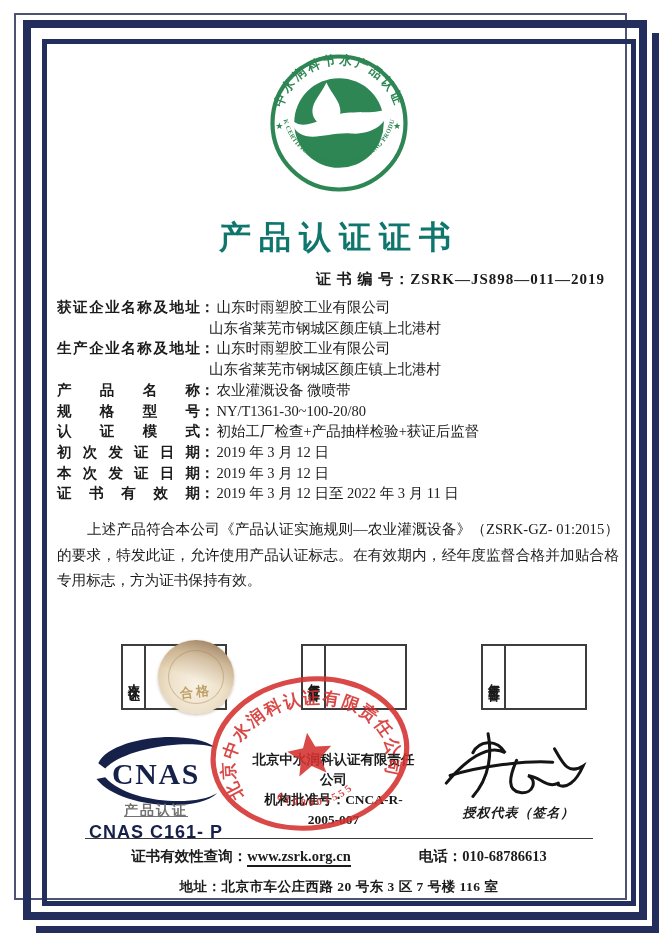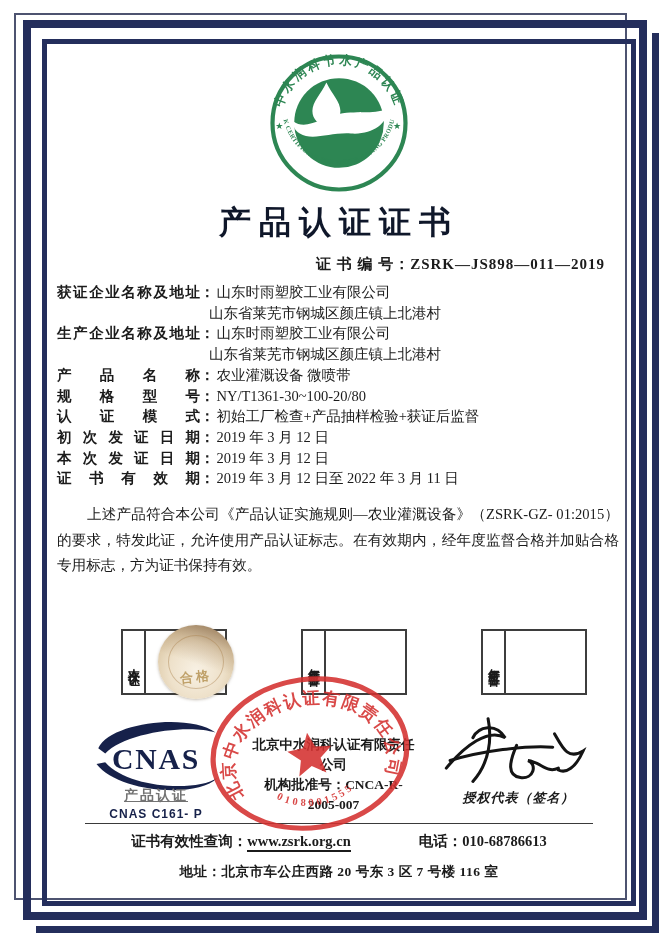--- a/index.html
+++ b/index.html
@@ -14,22 +14,22 @@
   .frame-thick{top:20px;left:23px;right:13px;bottom:15px;border:8px solid #242e5c;}
   .frame-inner{top:39px;left:42px;right:24px;bottom:29px;border:5px solid #242e5c;}
   .frame-offset{top:33px;left:36px;right:1px;bottom:2px;border:0;
     border-right:7px solid #242e5c;border-bottom:7px solid #242e5c;}
 
   .content{position:absolute;left:49px;top:45px;right:31px;bottom:36px;padding:0 8px;}
 
   .seal-wrap{text-align:center;margin-top:8px;}
   .seal-wrap svg{width:140px;height:140px;}
 
-  .title{margin-top:4px;text-align:center;font-family:"Liberation Sans","DejaVu Sans",sans-serif;
-    font-weight:700;font-size:32px;letter-spacing:8px;color:#0f172a;}
+  .title{margin-top:19px;text-align:center;font-family:"Liberation Sans","DejaVu Sans",sans-serif;
+    font-weight:700;font-size:32px;letter-spacing:8px;color:#0f766e;}
 
   .certno{margin-top:10px;text-align:right;padding-right:16px;
     font-size:15px;font-weight:700;letter-spacing:1px;}
 
   .fields{margin-top:8px;font-size:14.5px;line-height:20.7px;}
   .frow{white-space:nowrap;}
   .flabel{display:inline-block;width:143px;text-align:justify;text-align-last:justify;
     font-weight:700;}
   .fcolon{font-weight:700;margin-right:2px;}
   .fvalue{font-weight:500;font-family:Liberation Serif, serif;}
@@ -50,21 +50,21 @@
     box-shadow:0 1px 3px rgba(90,70,40,.35);}
   .sticker::after{content:"";position:absolute;inset:10px;border-radius:50%;
     border:1.5px solid rgba(170,130,80,.45);}
   .sticker-text{position:absolute;bottom:13px;width:100%;text-align:center;color:#bfa068;
     font-weight:700;font-size:13px;letter-spacing:3px;transform:rotate(-6deg);}
 
   .bottom{display:flex;margin-top:18px;height:104px;position:relative;}
   .cnas-block{width:190px;text-align:center;padding-left:4px;}
   .cnas-block svg{width:140px;height:88px;display:block;margin:0 auto;}
   .cnas-line1{font-size:14px;font-weight:700;margin-top:-14px;letter-spacing:2px;color:#737373;text-decoration:underline;}
-  .cnas-line2{font-family:"Liberation Sans","DejaVu Sans",sans-serif;font-size:12px;font-weight:700;
+  .cnas-line2{font-family:"Liberation Sans","DejaVu Sans",sans-serif;font-size:18px;font-weight:700;
     margin-top:2px;color:#16214a;letter-spacing:1px;}
   .issuer-block{flex:1;text-align:center;display:flex;flex-direction:column;justify-content:flex-end;
     padding-bottom:2px;font-weight:700;font-size:13.5px;line-height:20px;}
   .sig-block{width:205px;text-align:center;font-style:italic;}
   .sig-block svg{width:175px;height:76px;display:block;margin:0 auto;}
   .sig-label{font-size:13px;font-weight:700;margin-top:0;letter-spacing:1px;}
 
   .stamp{position:absolute;left:204px;top:673px;width:212px;height:162px;opacity:.88;
     transform:rotate(-8deg);z-index:6;pointer-events:none;}
 

